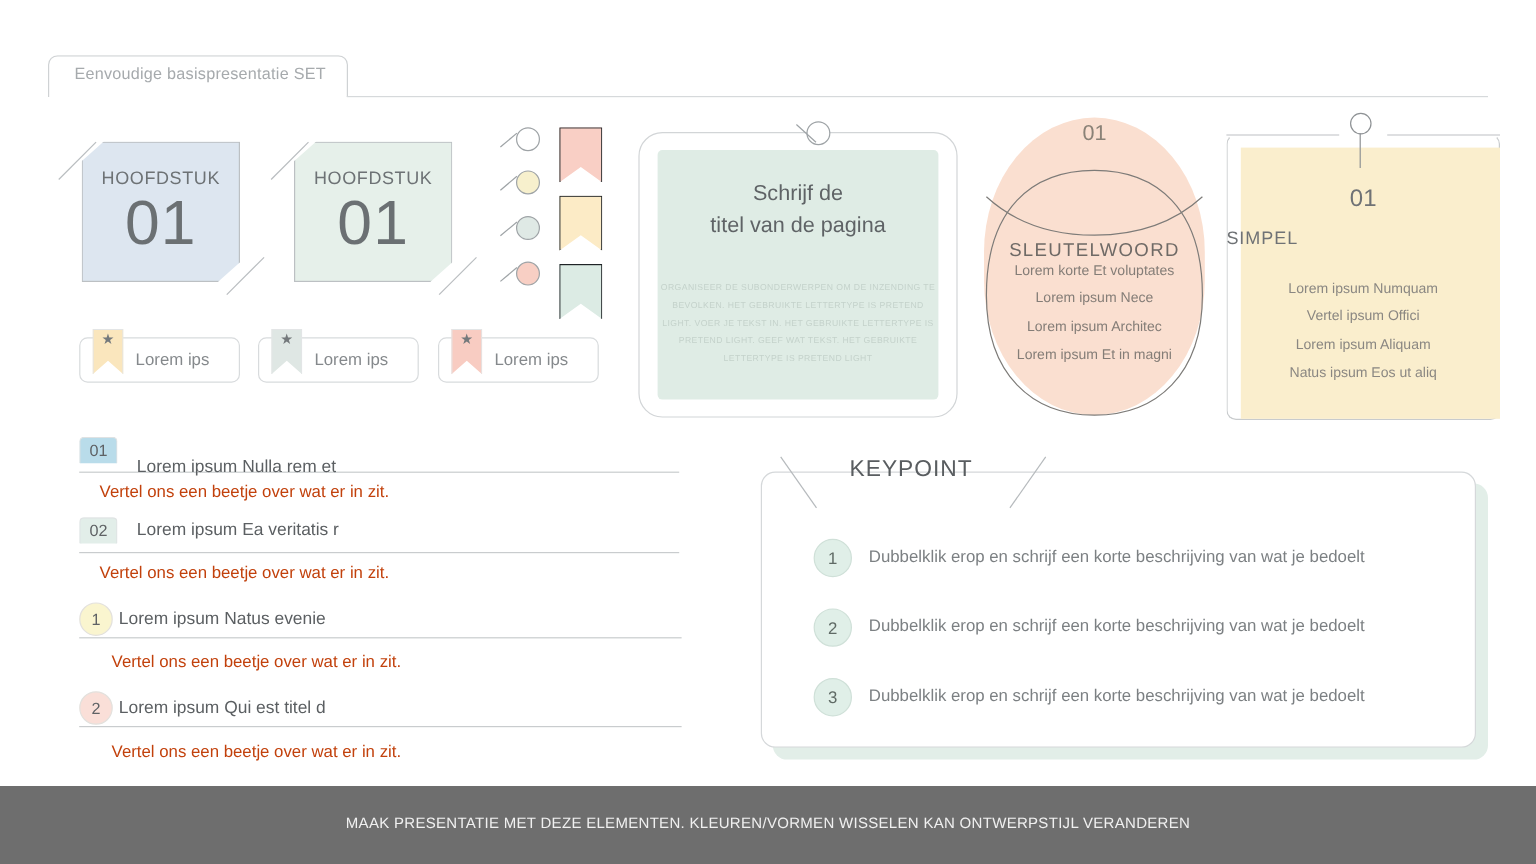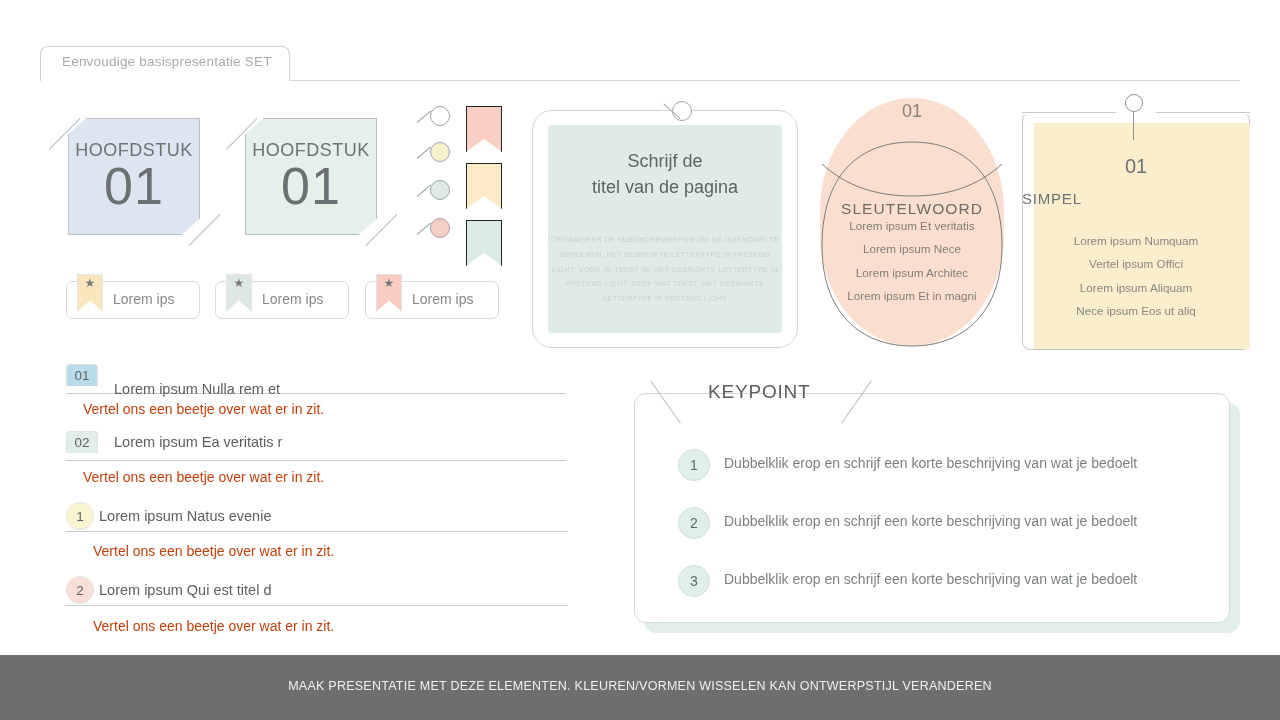--- a/index.html
+++ b/index.html
@@ -28,21 +28,21 @@
   }
 
   
   .chapbox{position:absolute;width:132px;height:117px;}
   .chapbox .fill{
     position:absolute;inset:0;border:1px solid #bcc0c3;box-sizing:border-box;
     clip-path:polygon(0 14%,14% 0,100% 0,100% 86%,86% 100%,0 100%);
   }
   .chapbox .ttl{
     position:absolute;left:0;right:0;top:22px;text-align:center;
-    font-size:18px;color:#6d7275;letter-spacing:.5px;
+    font-size:15px;color:#6d7275;letter-spacing:.5px;
   }
   .chapbox .num{
     position:absolute;left:0;right:0;top:38px;text-align:center;
     font-size:52px;color:#6b7073;font-weight:300;letter-spacing:1px;
   }
   .cut{position:absolute;width:1px;background:#b9bdc0;transform-origin:center;}
 
   
   .pin{position:absolute;width:34px;height:34px;}
   .pin .head{
@@ -303,39 +303,39 @@
 
   <div class="pcard">
     <div class="blob"></div>
     <svg class="outline" viewBox="0 0 192 234">
       <path d="M6 130 C6 58 44 26 96 26 C148 26 186 58 186 130 C186 196 148 230 96 230 C44 230 6 196 6 130 Z" fill="none" stroke="#7d7b78" stroke-width="1"></path>
       <path d="M6 48 C30 70 60 80 96 80 C132 80 162 70 186 48" fill="none" stroke="#7d7b78" stroke-width="1"></path>
     </svg>
     <div class="p01">01</div>
     <div class="phead">SLEUTELWOORD</div>
     <div class="plist" id="pink-list">
-        <div>Lorem ipsum Et veritatis</div>
+        <div>Lorem korte Et voluptates</div>
         <div>Lorem ipsum Nece</div>
         <div>Lorem ipsum Architec</div>
         <div>Lorem ipsum Et in magni</div>
       </div>
   </div>
 
   <div class="ycard">
     <div class="brk"></div>
     <div class="brktop-l"></div>
     <div class="brktop-r"></div>
     <div class="fill"></div>
     <div class="y01">01</div>
     <div class="yhead">SIMPEL</div>
     <div class="ylist" id="yellow-list">
         <div>Lorem ipsum Numquam</div>
         <div>Vertel ipsum Offici</div>
         <div>Lorem ipsum Aliquam</div>
-        <div>Nece ipsum Eos ut aliq</div>
+        <div>Natus ipsum Eos ut aliq</div>
       </div>
   </div>
   <div class="ypin">
     <div class="c"></div>
     <div class="n"></div>
   </div>
 
   <div id="left-list">
       <div class="lrow" style="top:364px;height:30px;">
         <div class="rule" style="width:500px;"></div>

